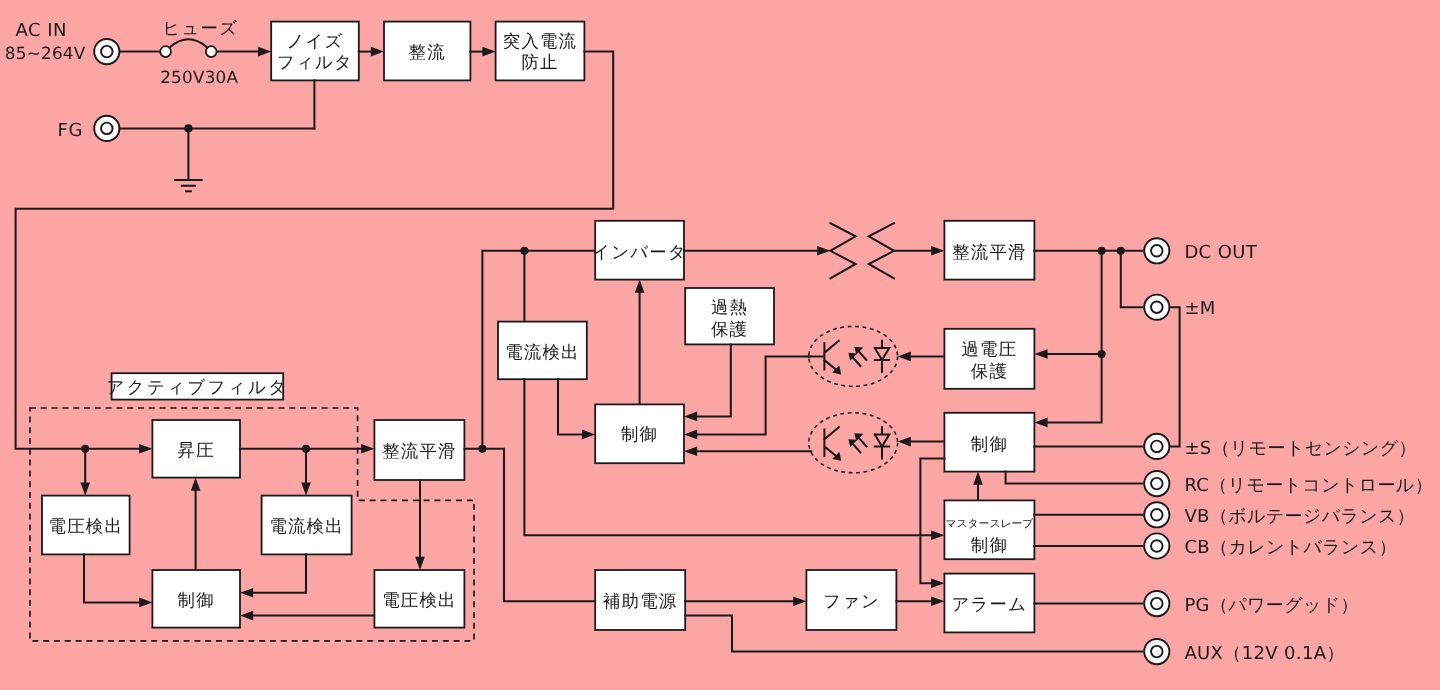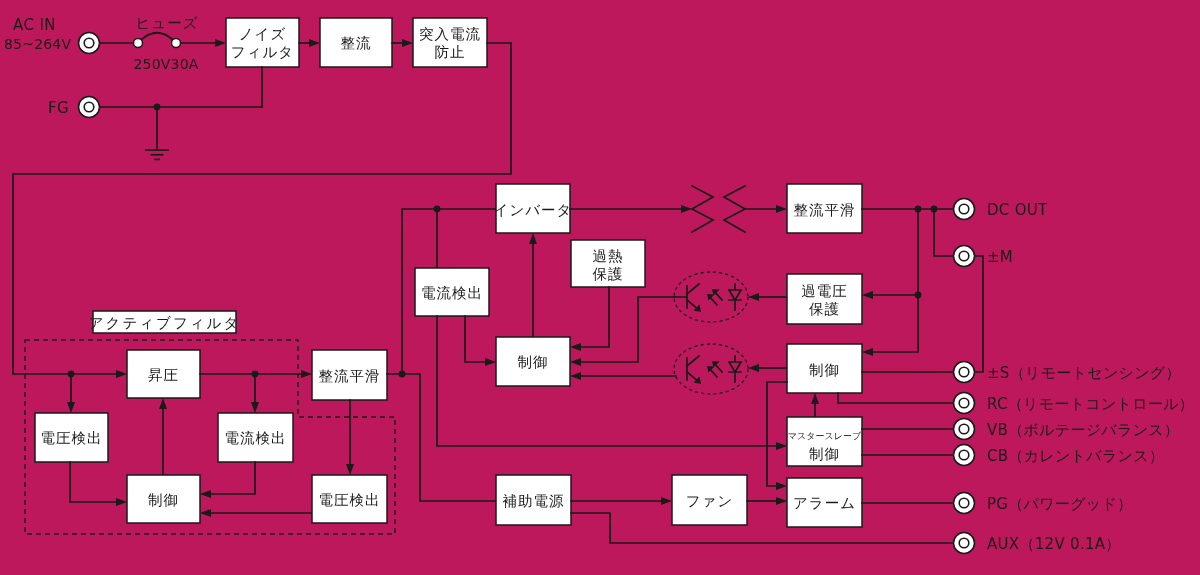--- a/index.html
+++ b/index.html
@@ -1,16 +1,16 @@
 <!DOCTYPE html>
 <html><head>
 <meta charset="utf-8">
 <style>
   html,body{margin:0;padding:0;background:#ffffff;}
-  .stage{width:1200px;height:575px;position:relative;background:#be185d;overflow:hidden;
+  .stage{width:1200px;height:575px;position:relative;background:#fca5a5;overflow:hidden;
          font-family:"DejaVu Sans",sans-serif;}
   svg{display:block;}
   .wire,.boxline{stroke:#1a1a1a;fill:none;stroke-width:1.7px;stroke-linecap:square;}
   .boxline{stroke-width:1.5px;fill:#ffffff;}
   .dashed{stroke:#1a1a1a;fill:none;stroke-width:1.4px;stroke-dasharray:5 4;}
   .dashell{stroke:#1a1a1a;fill:none;stroke-width:1.3px;stroke-dasharray:3.2 3;}
   .dot{fill:#1a1a1a;stroke:none;}
   .ah{fill:#1a1a1a;stroke:none;}
   .term{stroke:#1a1a1a;fill:#ffffff;stroke-width:1.6px;}
   text{fill:#1a1a1a;stroke:none;}

